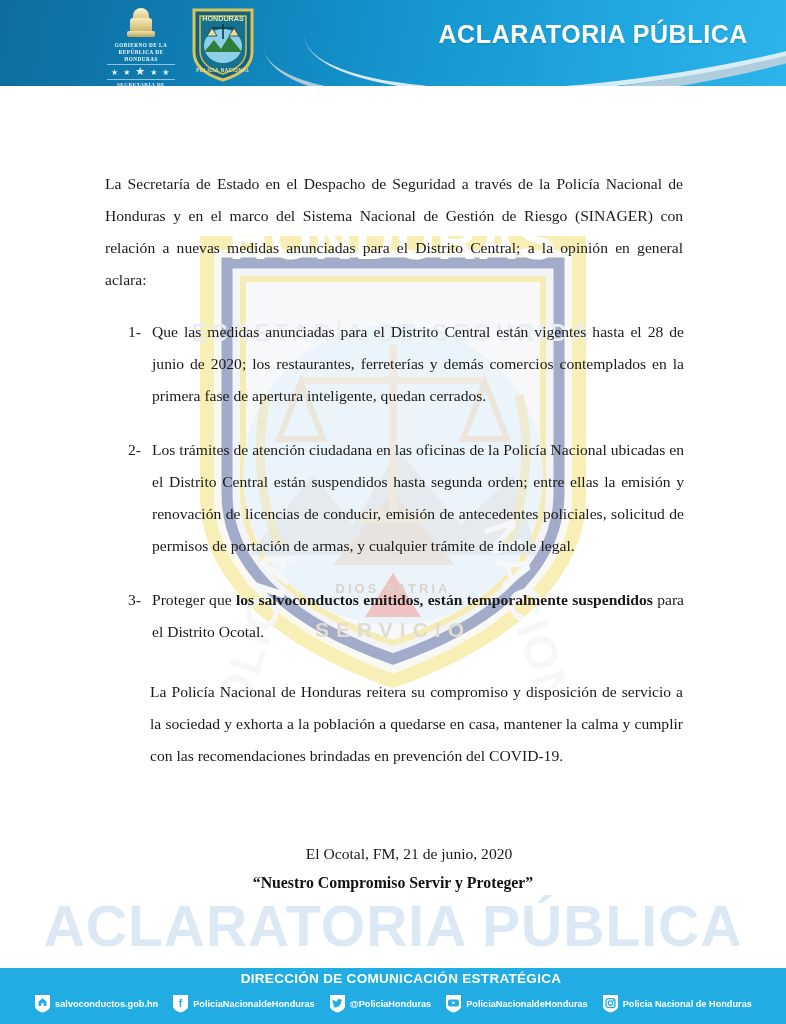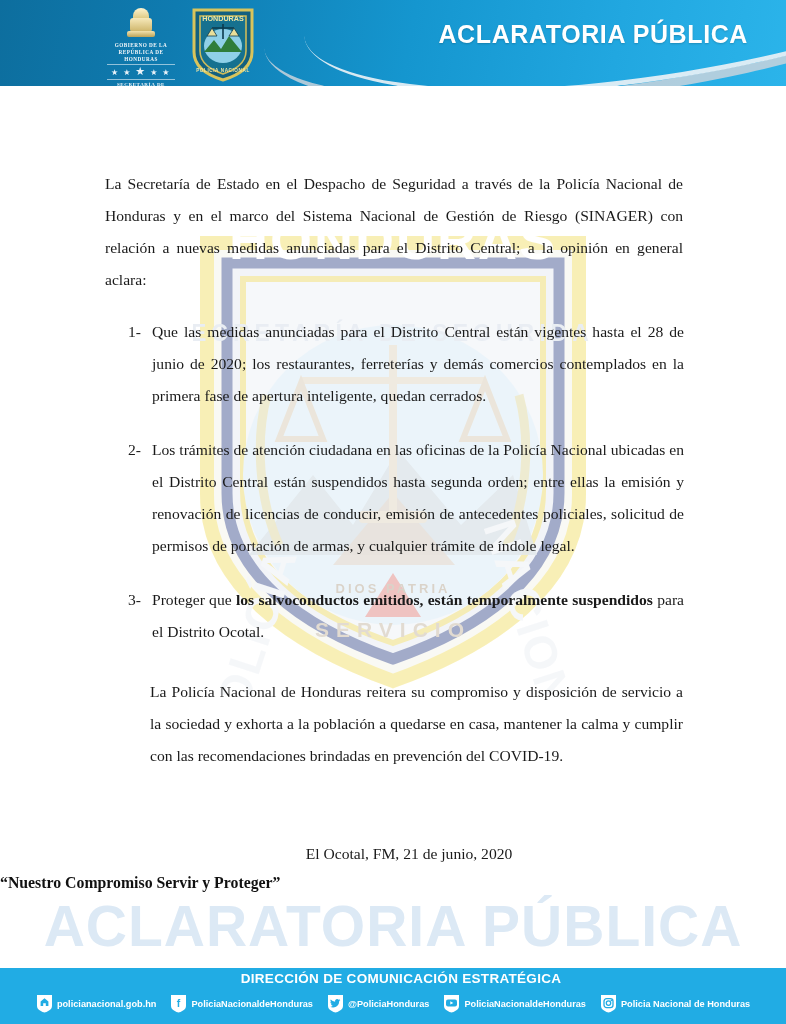--- a/index.html
+++ b/index.html
@@ -120,21 +120,21 @@
     font-size:15.6px;line-height:32px;color:#1a1a1a;
     text-align:justify;text-justify:inter-word;
   }
   .li-txt b{font-weight:bold;}
   .closing{left:150px;top:676px;width:533px;}
   .signline{
     position:absolute;left:0;top:845px;width:786px;text-align:center;
     font-family:"Liberation Serif", serif;font-size:15.6px;color:#1a1a1a;margin-left:16px;
   }
   .motto{
-    position:absolute;left:0;top:874px;width:786px;
+    position:absolute;left:0;top:874px;width:786px;text-align:center;
     font-family:"Liberation Serif", serif;font-size:15.8px;font-weight:bold;color:#111;
   }
 
   
   .footer{
     position:absolute;left:0;top:966px;width:786px;height:58px;
     background:#21ace4;
   }
   .footer-title{
     position:absolute;left:0;top:5px;width:786px;text-align:center;
@@ -267,21 +267,21 @@
 
     <div class="social-row">
 
       <div class="social">
         <span class="badge">
           <svg width="17" height="19" viewBox="0 0 17 19">
               <path d="M1 1h15v11c0 4-5.5 6-7.5 6.6C6.5 18 1 16 1 12Z" fill="#fff"></path>
               <path d="M8.5 4.3 4.6 7.4v4.6h2.6V9.2h2.6v2.8h2.6V7.4Z" fill="#21ace4"></path>
             </svg>
         </span>
-        <span class="slabel">policianacional.gob.hn</span>
+        <span class="slabel">salvoconductos.gob.hn</span>
       </div>
 
       <div class="social">
         <span class="badge">
           <svg width="17" height="19" viewBox="0 0 17 19">
               <path d="M1 1h15v11c0 4-5.5 6-7.5 6.6C6.5 18 1 16 1 12Z" fill="#fff"></path>
               <text x="8.5" y="12.6" font-family="Liberation Sans, sans-serif" font-size="10.5" font-weight="bold" fill="#21ace4" text-anchor="middle">f</text>
             </svg>
         </span>
         <span class="slabel">PoliciaNacionaldeHonduras</span>

